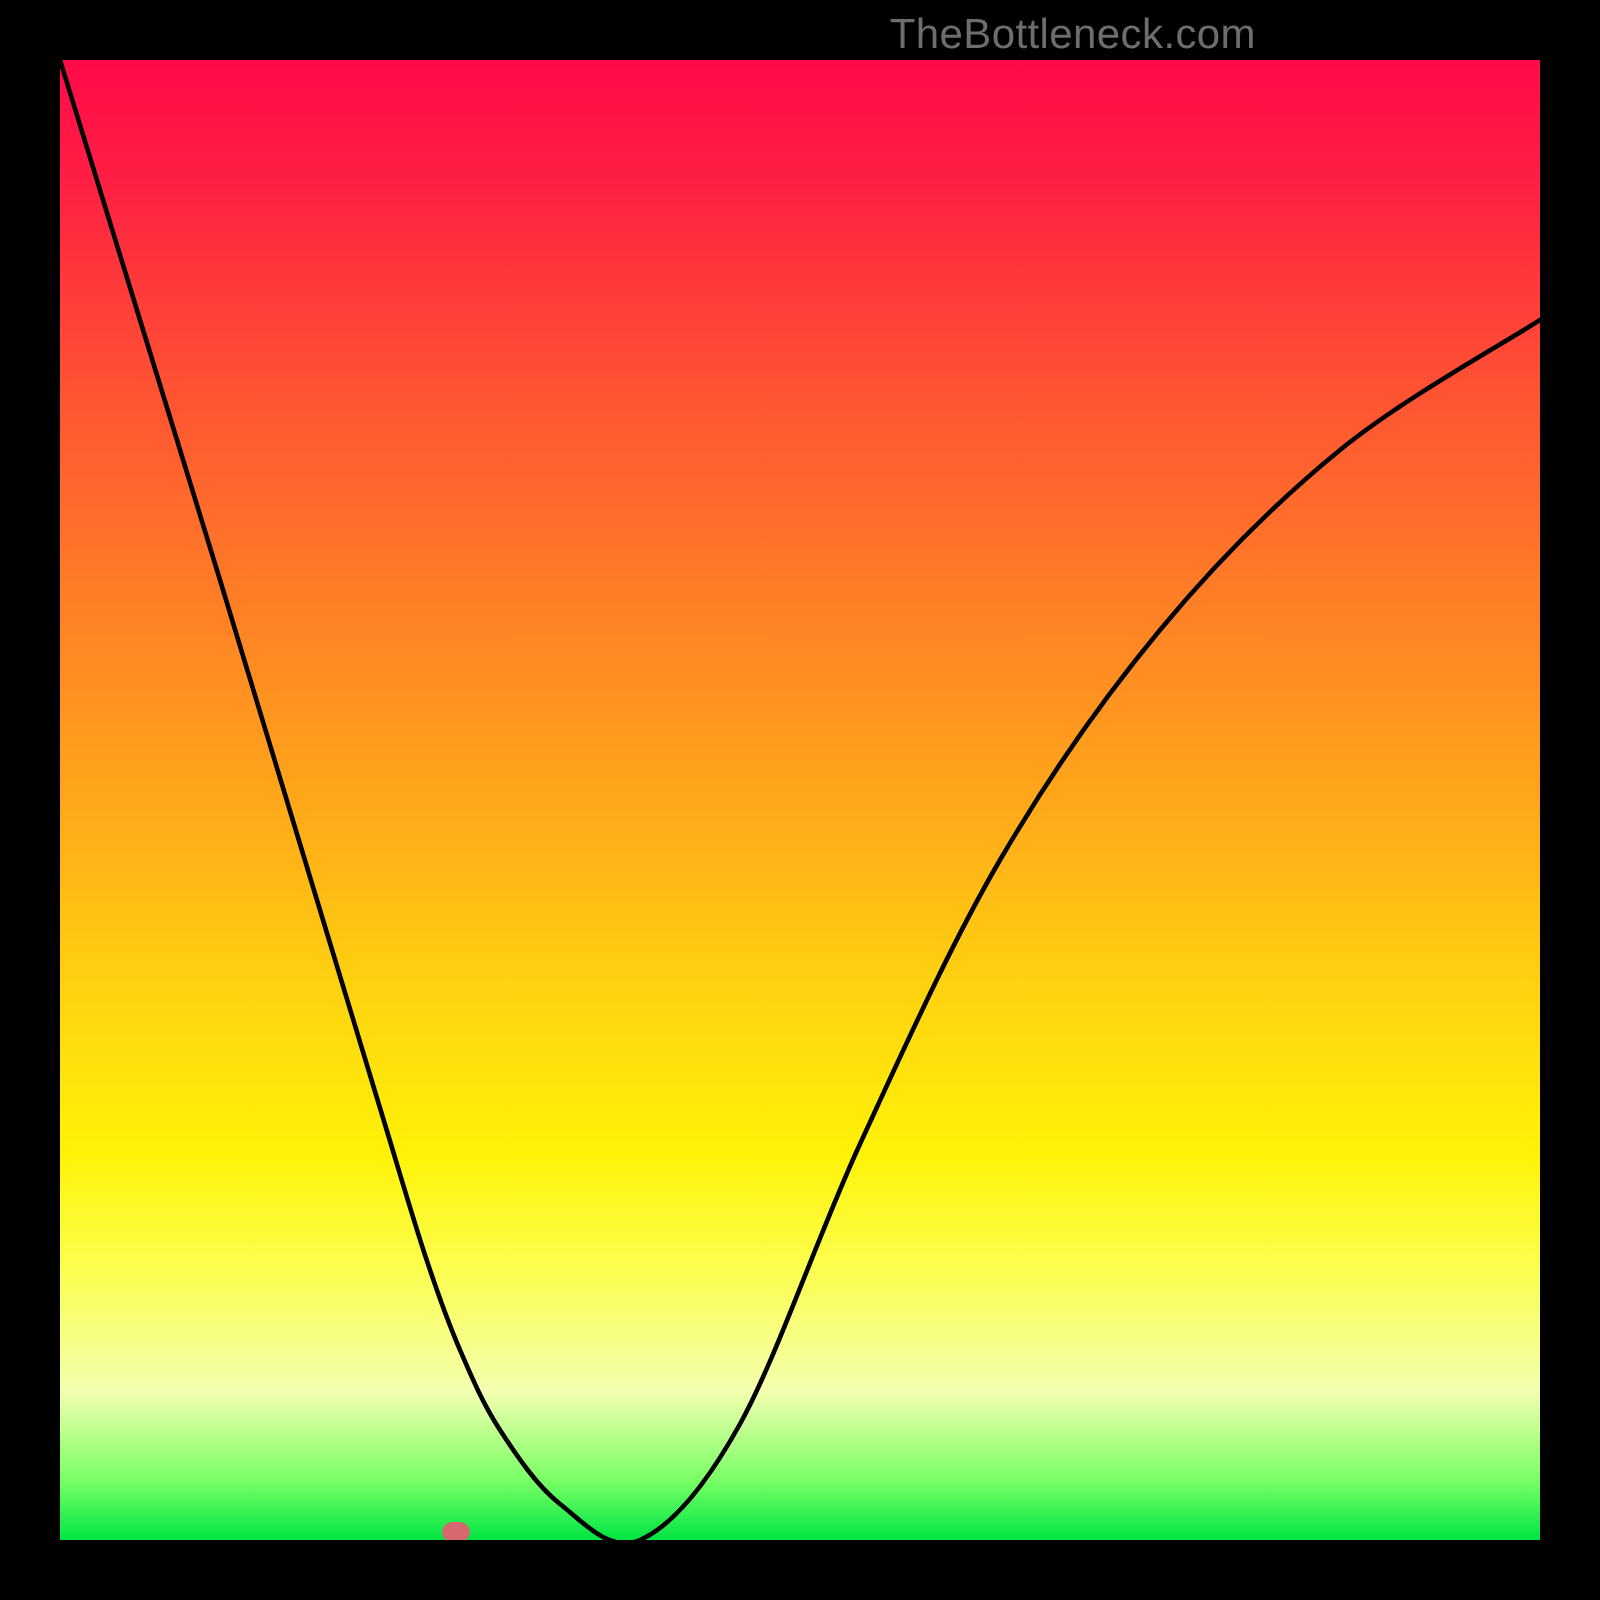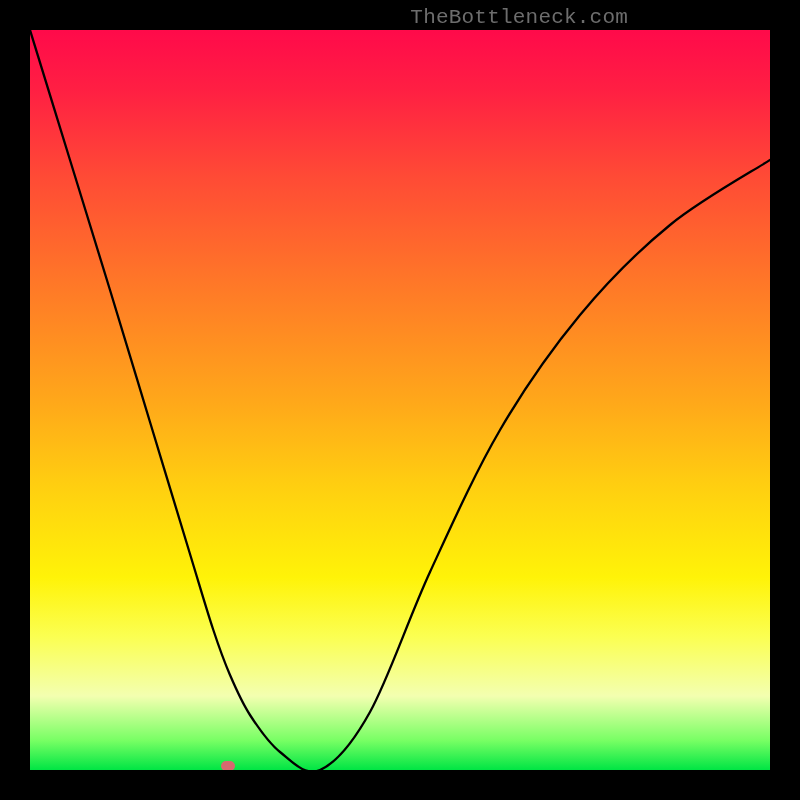--- a/index.html
+++ b/index.html
@@ -8,21 +8,20 @@
     width: 800px;
     height: 800px;
     background: #000;
     font-family: Arial, Helvetica, sans-serif;
   }
   .frame {
     position: relative;
     width: 640px;
     height: 800px;
     background: #000;
-    font-family: Liberation Mono, monospace;
   }
   .plot-area {
     position: absolute;
     left: 30px;
     top: 30px;
     width: 740px;
     height: 740px;
     overflow: hidden;
   }
   .gradient {

